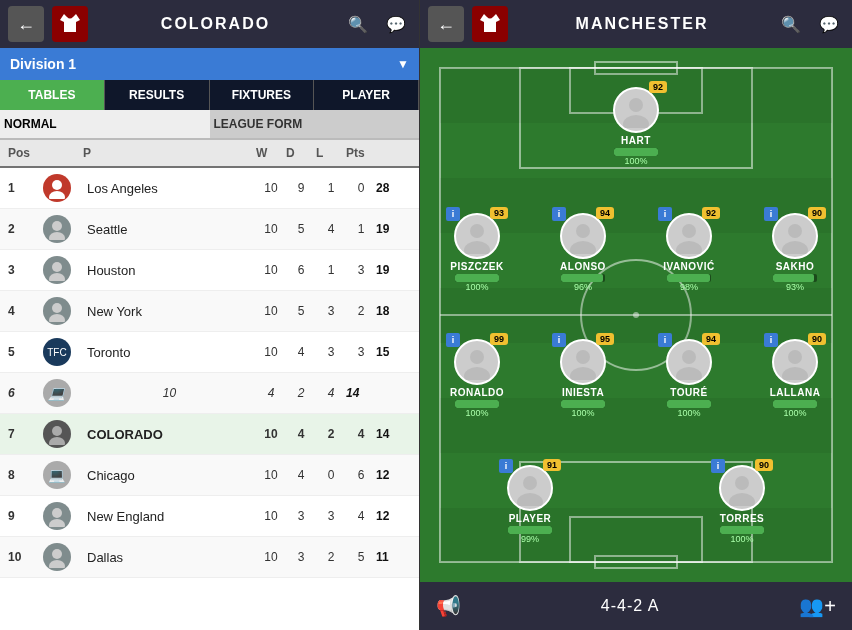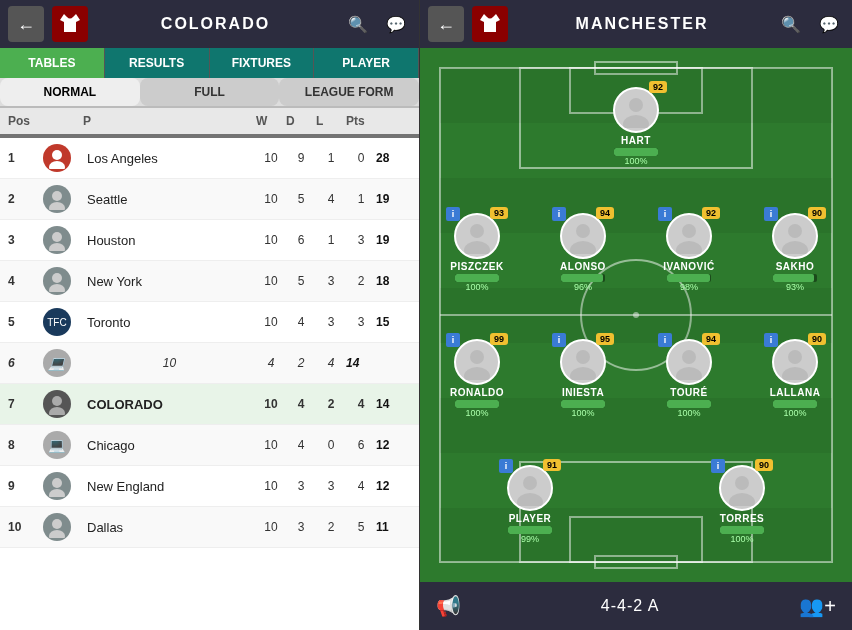--- a/index.html
+++ b/index.html
@@ -52,48 +52,48 @@
       padding: 8px 10px;
       display: flex; align-items: center; justify-content: space-between;
     }
     .division-label {
       color: white; font-size: 14px; font-weight: bold;
     }
     .division-arrow { color: white; font-size: 12px; }
 
     .nav-tabs {
       display: flex;
-      background: #0f766e;
+      background: #0f172a;
     }
     .nav-tab {
       flex: 1; padding: 8px 4px;
       text-align: center; color: white; font-size: 12px; font-weight: bold;
       cursor: pointer; border-right: 1px solid #555;
     }
     .nav-tab.active { background: #4caf50; }
 
     .sub-tabs {
       display: flex;
       background: #ddd;
       border-bottom: 2px solid #bbb;
     }
     .sub-tab {
       flex: 1; padding: 7px 4px;
-      text-align: center; font-size: 12px; font-weight: bold; color: #333;
-      cursor: pointer; background: #ccc; border-radius: 8px;
+      font-size: 12px; font-weight: bold; color: #333;
+      cursor: pointer; background: #ccc;
     }
     .sub-tab.active { background: #eee; color: #000; }
 
     .table-header {
       display: grid;
       grid-template-columns: 35px 40px 1fr 30px 30px 30px 30px 35px;
       background: #e8e8e8;
       padding: 6px 8px;
       font-size: 12px; font-weight: bold; color: #555;
-      border-bottom: 4px solid #737373;
+      border-bottom: 2px solid #737373;
     }
 
     .table-body { flex: 1; overflow-y: auto; background: white; }
 
     .table-row {
       display: grid;
       grid-template-columns: 35px 40px 1fr 30px 30px 30px 30px 35px;
       padding: 6px 8px;
       align-items: center;
       border-bottom: 1px solid #eee;
@@ -227,31 +227,34 @@
     <div class="shirt-icon">
       <svg width="24" height="24" viewBox="0 0 24 24" fill="white">
         <path d="M6 2 L2 8 L6 10 L6 20 L18 20 L18 10 L22 8 L18 2 L15 5 C14 6 13 6.5 12 6.5 C11 6.5 10 6 9 5 Z"></path>
       </svg>
     </div>
     <div class="team-title">COLORADO</div>
     <div class="search-icon-btn">🔍</div>
     <div class="chat-icon-btn">💬</div>
   </div>
 
+  <div class="division-bar">
+    <span class="division-label">Division 1</span>
+    <span class="division-arrow">▼</span>
+  </div>
 
   <div class="nav-tabs">
     <div class="nav-tab active">TABLES</div>
     <div class="nav-tab">RESULTS</div>
     <div class="nav-tab">FIXTURES</div>
     <div class="nav-tab">PLAYER</div>
   </div>
 
   <div class="sub-tabs">
     <div class="sub-tab active">NORMAL</div>
-    <div class="sub-tab">FULL</div>
     <div class="sub-tab">LEAGUE FORM</div>
   </div>
 
   <div class="table-header">
     <span>Pos</span>
     <span></span>
     <span>P</span>
     <span>W</span>
     <span>D</span>
     <span>L</span>

